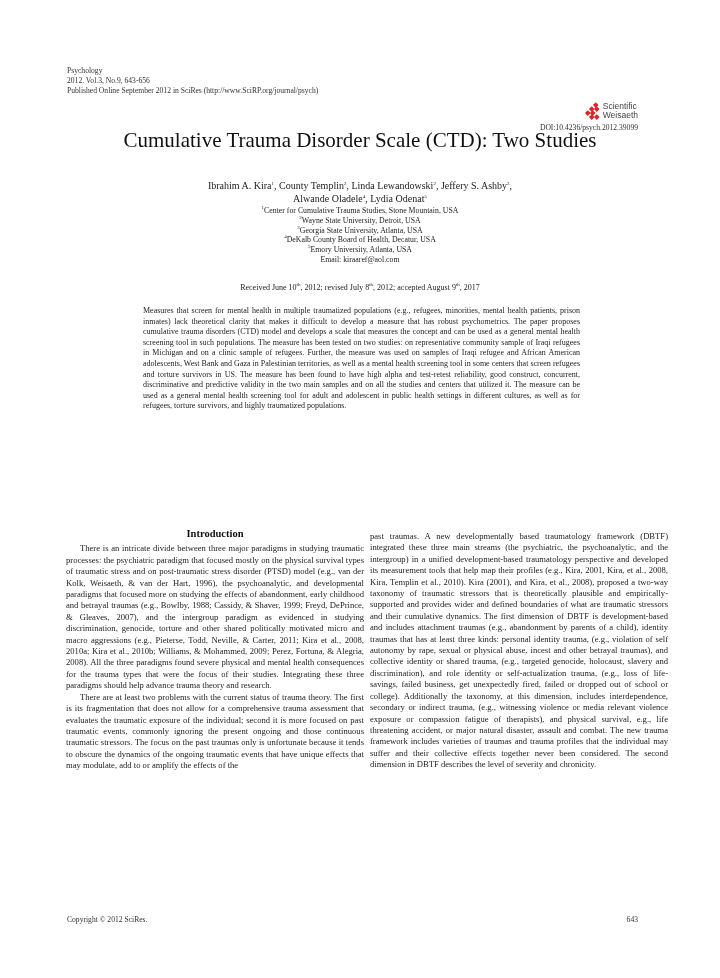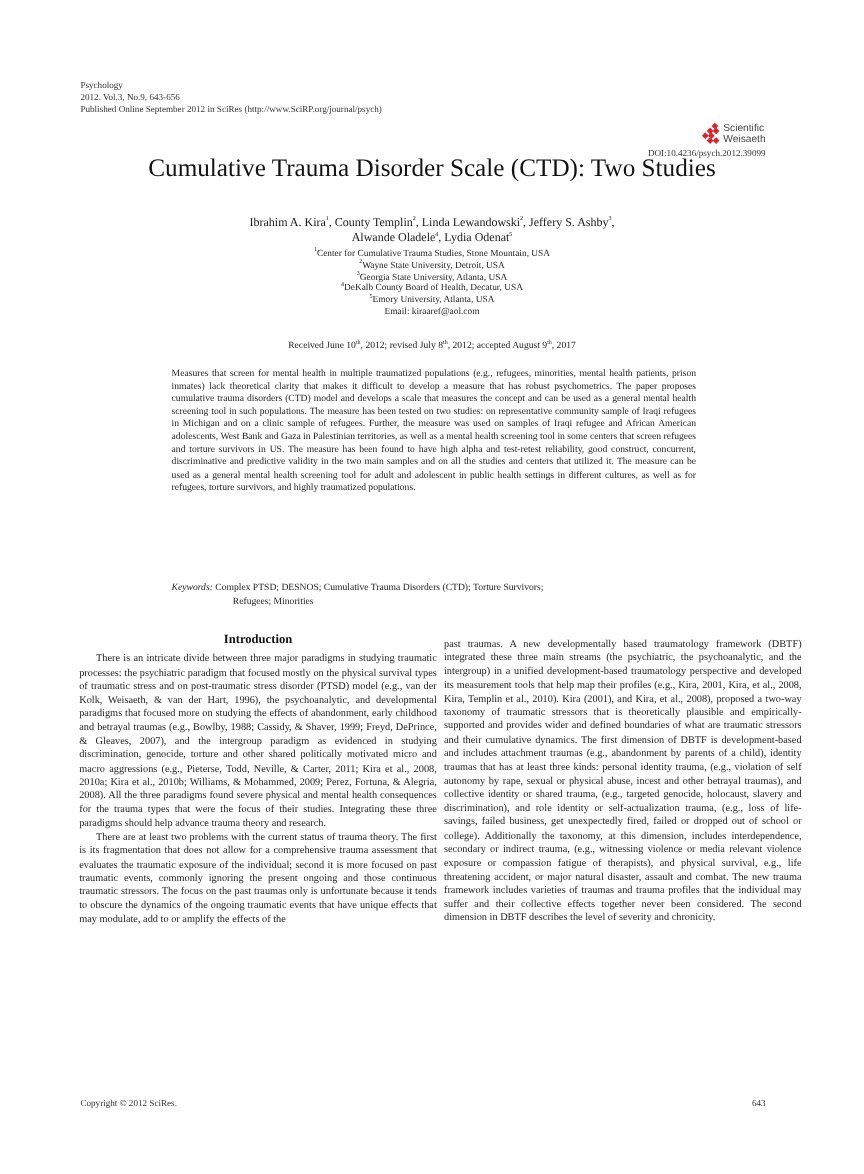--- a/index.html
+++ b/index.html
@@ -83,25 +83,20 @@
     <div><sup>5</sup><span>Emory University, Atlanta, USA</span></div>
     <div>Email: kiraaref@aol.com</div>
   </div>
 
   <div class="dates">
     <span>Received June 10</span><sup>th</sup><span>, 2012; revised July 8</span><sup>th</sup><span>, 2012; accepted August 9</span><sup>th</sup><span>, 2017</span>
   </div>
 
   <div class="abstract">Measures that screen for mental health in multiple traumatized populations (e.g., refugees, minorities, mental health patients, prison inmates) lack theoretical clarity that makes it difficult to develop a measure that has robust psychometrics. The paper proposes cumulative trauma disorders (CTD) model and develops a scale that measures the concept and can be used as a general mental health screening tool in such populations. The measure has been tested on two studies: on representative community sample of Iraqi refugees in Michigan and on a clinic sample of refugees. Further, the measure was used on samples of Iraqi refugee and African American adolescents, West Bank and Gaza in Palestinian territories, as well as a mental health screening tool in some centers that screen refugees and torture survivors in US. The measure has been found to have high alpha and test-retest reliability, good construct, concurrent, discriminative and predictive validity in the two main samples and on all the studies and centers that utilized it. The measure can be used as a general mental health screening tool for adult and adolescent in public health settings in different cultures, as well as for refugees, torture survivors, and highly traumatized populations.</div>
 
-  <div class="keywords">
-    <span class="kw-label">Keywords:</span>
-    <span>Complex PTSD; DESNOS; Cumulative Trauma Disorders (CTD); Torture Survivors;</span>
-    <span class="kw-indent">Refugees; Minorities</span>
-  </div>
 
   <div class="col col-left">
     <div class="section-head">Introduction</div>
     <p>There is an intricate divide between three major paradigms in studying traumatic processes: the psychiatric paradigm that focused mostly on the physical survival types of traumatic stress and on post-traumatic stress disorder (PTSD) model (e.g., van der Kolk, Weisaeth, &amp; van der Hart, 1996), the psychoanalytic, and developmental paradigms that focused more on studying the effects of abandonment, early childhood and betrayal traumas (e.g., Bowlby, 1988; Cassidy, &amp; Shaver, 1999; Freyd, DePrince, &amp; Gleaves, 2007), and the intergroup paradigm as evidenced in studying discrimination, genocide, torture and other shared politically motivated micro and macro aggressions (e.g., Pieterse, Todd, Neville, &amp; Carter, 2011; Kira et al., 2008, 2010a; Kira et al., 2010b; Williams, &amp; Mohammed, 2009; Perez, Fortuna, &amp; Alegria, 2008). All the three paradigms found severe physical and mental health consequences for the trauma types that were the focus of their studies. Integrating these three paradigms should help advance trauma theory and research.</p>
     <p>There are at least two problems with the current status of trauma theory. The first is its fragmentation that does not allow for a comprehensive trauma assessment that evaluates the traumatic exposure of the individual; second it is more focused on past traumatic events, commonly ignoring the present ongoing and those continuous traumatic stressors. The focus on the past traumas only is unfortunate because it tends to obscure the dynamics of the ongoing traumatic events that have unique effects that may modulate, add to or amplify the effects of the</p>
   </div>
 
   <div class="col col-right">
     <p>past traumas. A new developmentally based traumatology framework (DBTF) integrated these three main streams (the psychiatric, the psychoanalytic, and the intergroup) in a unified development-based traumatology perspective and developed its measurement tools that help map their profiles (e.g., Kira, 2001, Kira, et al., 2008, Kira, Templin et al., 2010). Kira (2001), and Kira, et al., 2008), proposed a two-way taxonomy of traumatic stressors that is theoretically plausible and empirically-supported and provides wider and defined boundaries of what are traumatic stressors and their cumulative dynamics. The first dimension of DBTF is development-based and includes attachment traumas (e.g., abandonment by parents of a child), identity traumas that has at least three kinds: personal identity trauma, (e.g., violation of self autonomy by rape, sexual or physical abuse, incest and other betrayal traumas), and collective identity or shared trauma, (e.g., targeted genocide, holocaust, slavery and discrimination), and role identity or self-actualization trauma, (e.g., loss of life-savings, failed business, get unexpectedly fired, failed or dropped out of school or college). Additionally the taxonomy, at this dimension, includes interdependence, secondary or indirect trauma, (e.g., witnessing violence or media relevant violence exposure or compassion fatigue of therapists), and physical survival, e.g., life threatening accident, or major natural disaster, assault and combat. The new trauma framework includes varieties of traumas and trauma profiles that the individual may suffer and their collective effects together never been considered. The second dimension in DBTF describes the level of severity and chronicity.</p>
   </div>

